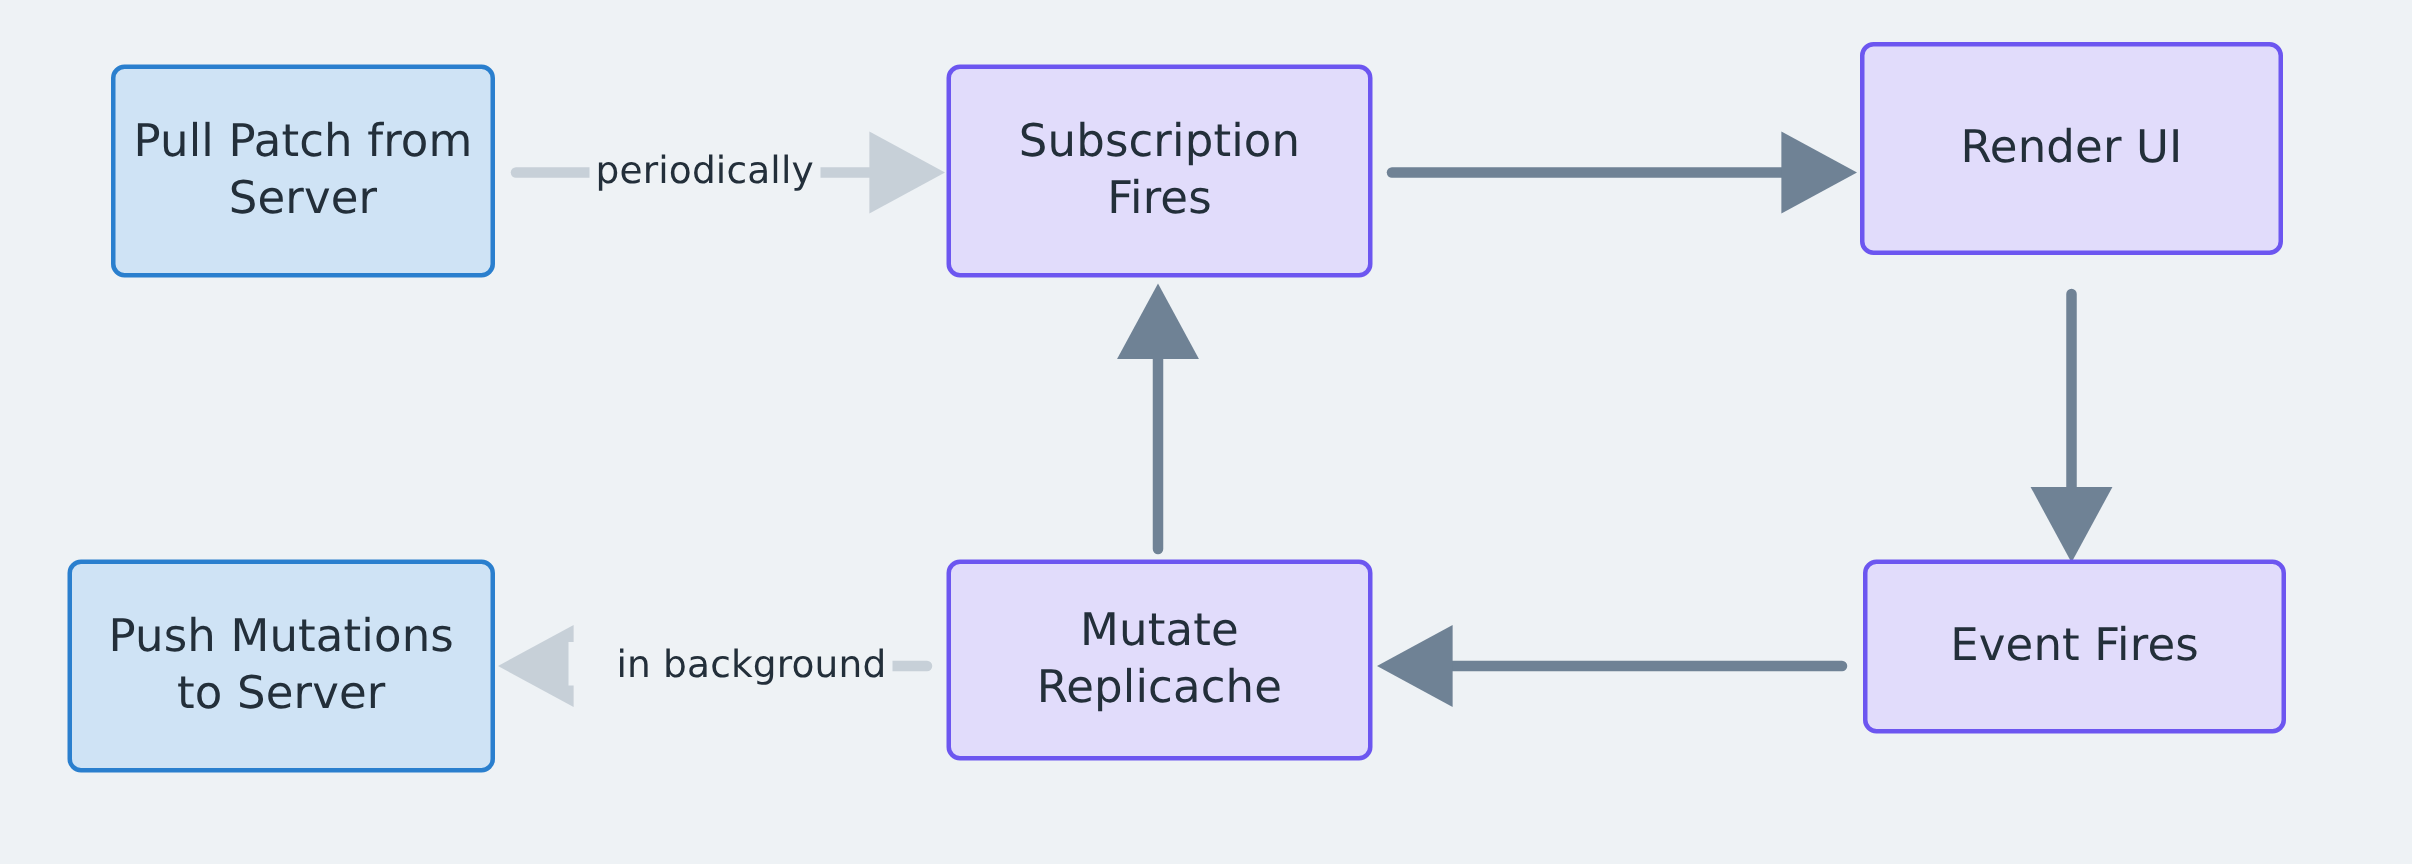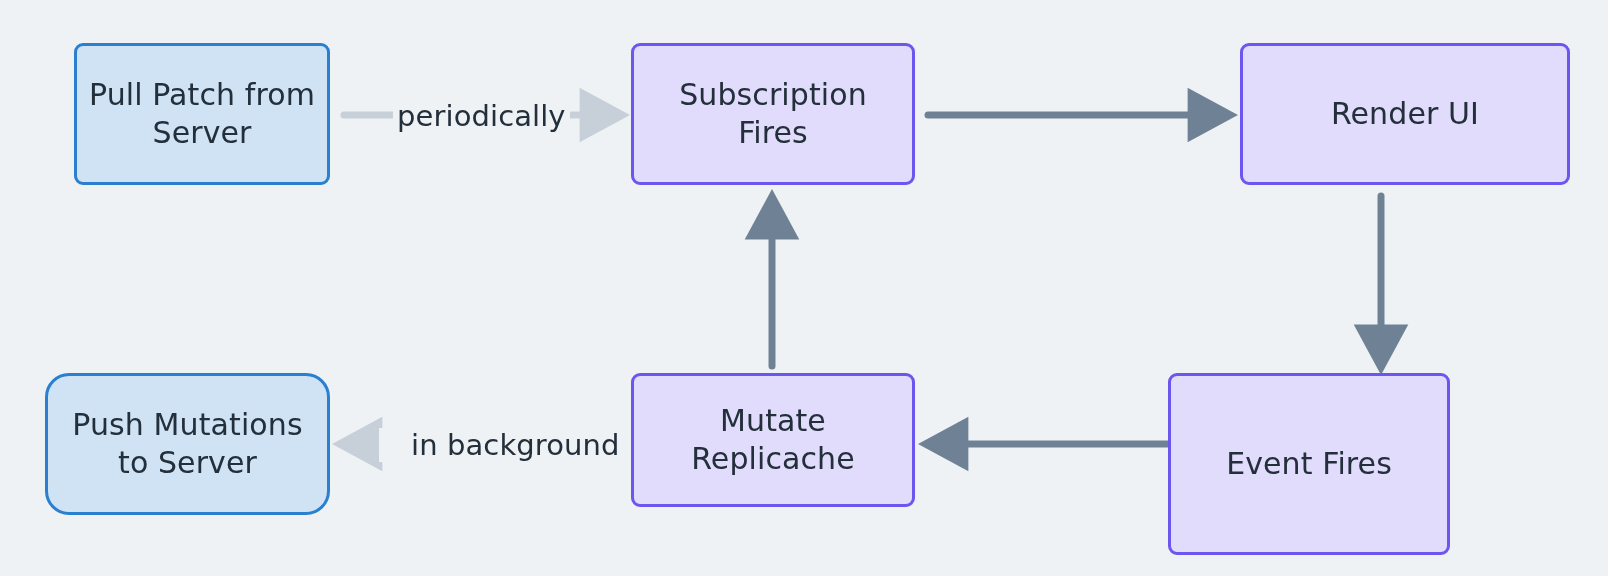--- a/index.html
+++ b/index.html
@@ -48,21 +48,21 @@
   .node-purple {
     background: #e1dcfb;
     border-color: #6c56f0;
   }
   .node-label {
     display: block;
     white-space: pre-line;
   }
   .edge-label {
     position: absolute;
-    font-size: 29px;
+    font-size: 25px;
     color: #232f3a;
     white-space: nowrap;
     letter-spacing: 0.1px;
     background: #eef2f5;
     padding: 0 4px;
   }
 </style>
 </head>
 <body>
 
@@ -106,35 +106,35 @@
   <div class="node node-blue" style="left:45px; top:43px; width:256px; height:142px;margin-left:29px;">
     <span class="node-label">Pull Patch from
 Server</span>
   </div>
 
   <div class="node node-purple" style="left:631px; top:43px; width:284px; height:142px;">
     <span class="node-label">Subscription
 Fires</span>
   </div>
 
-  <div class="node node-purple" style="left:1240px; top:43px; width:330px; height:142px;">
+  <div class="node node-purple" style="left:1240px; top:28px; width:282px; height:142px;">
     <span class="node-label">Render UI</span>
   </div>
 
-  <div class="node node-blue" style="left:45px; top:373px; width:285px; height:142px;border-radius:24px;">
+  <div class="node node-blue" style="left:45px; top:373px; width:285px; height:142px;">
     <span class="node-label">Push Mutations
 to Server</span>
   </div>
 
   <div class="node node-purple" style="left:631px; top:373px; width:284px; height:134px;">
     <span class="node-label">Mutate
 Replicache</span>
   </div>
 
-  <div class="node node-purple" style="left:1168px; top:373px; width:282px; height:182px;">
+  <div class="node node-purple" style="left:1242px; top:373px; width:282px; height:116px;">
     <span class="node-label">Event Fires</span>
   </div>
 
   <div class="edge-label" style="left:393px; top:99px;">periodically</div>
 
   <div class="edge-label" style="left:379px; top:428px;padding-left:32px;">in background</div>
 
 </div>
 
 </body></html>

